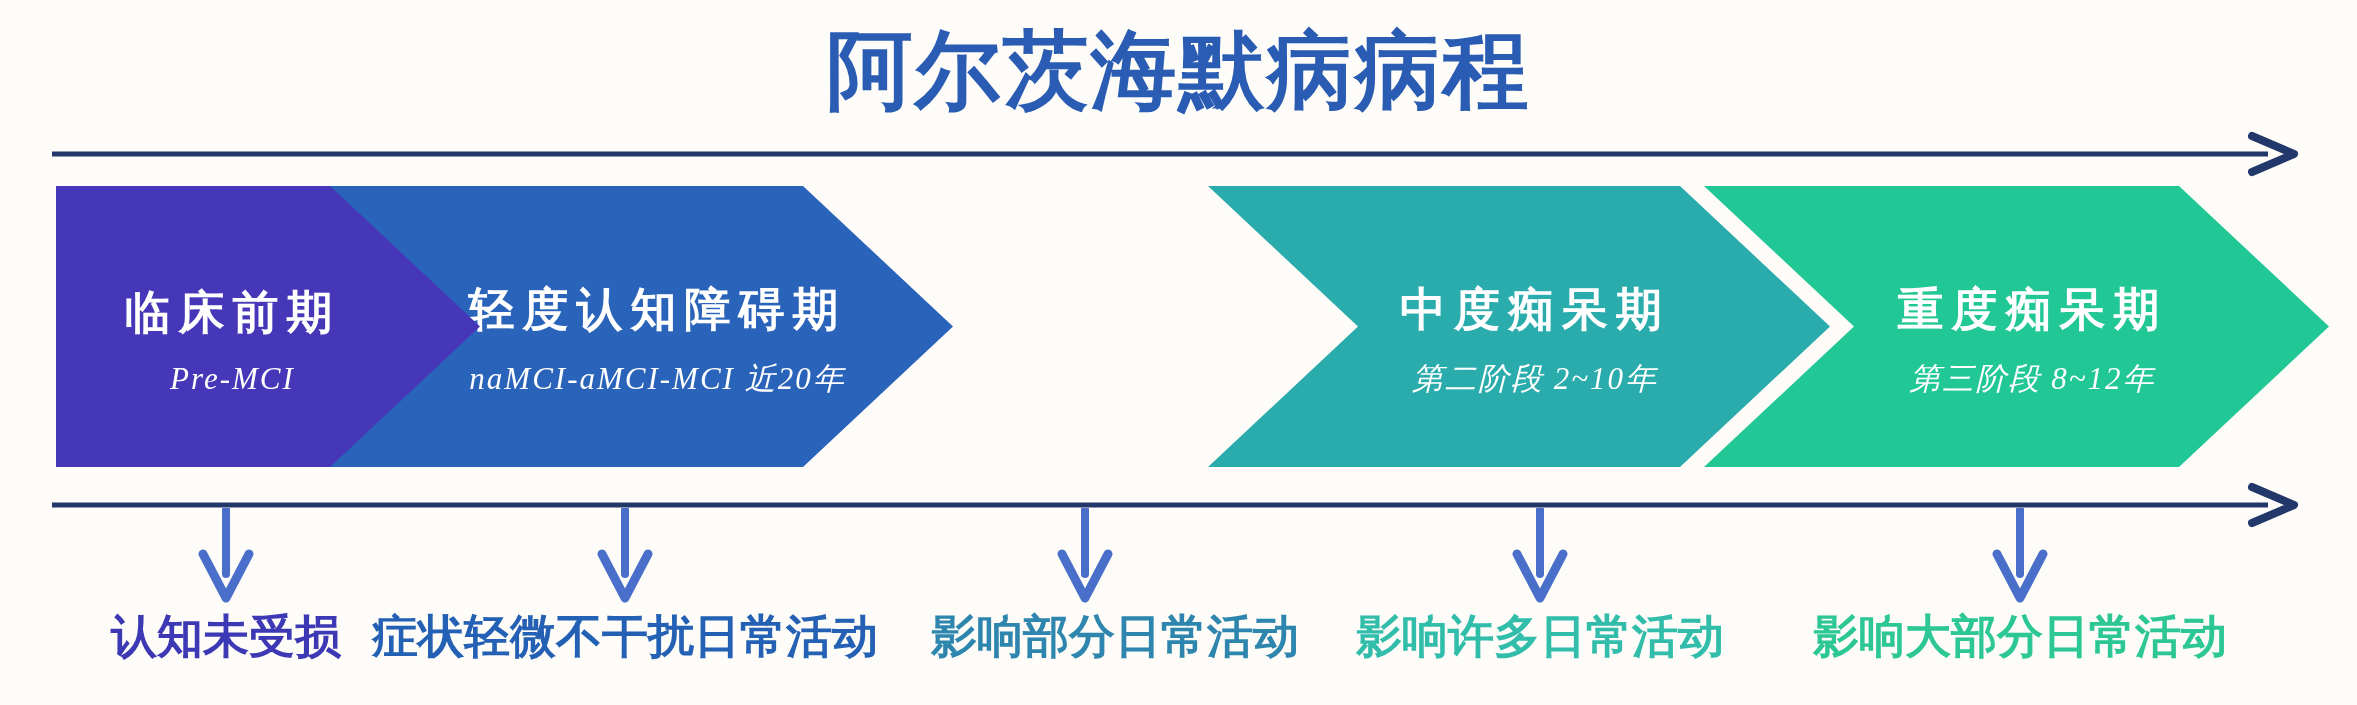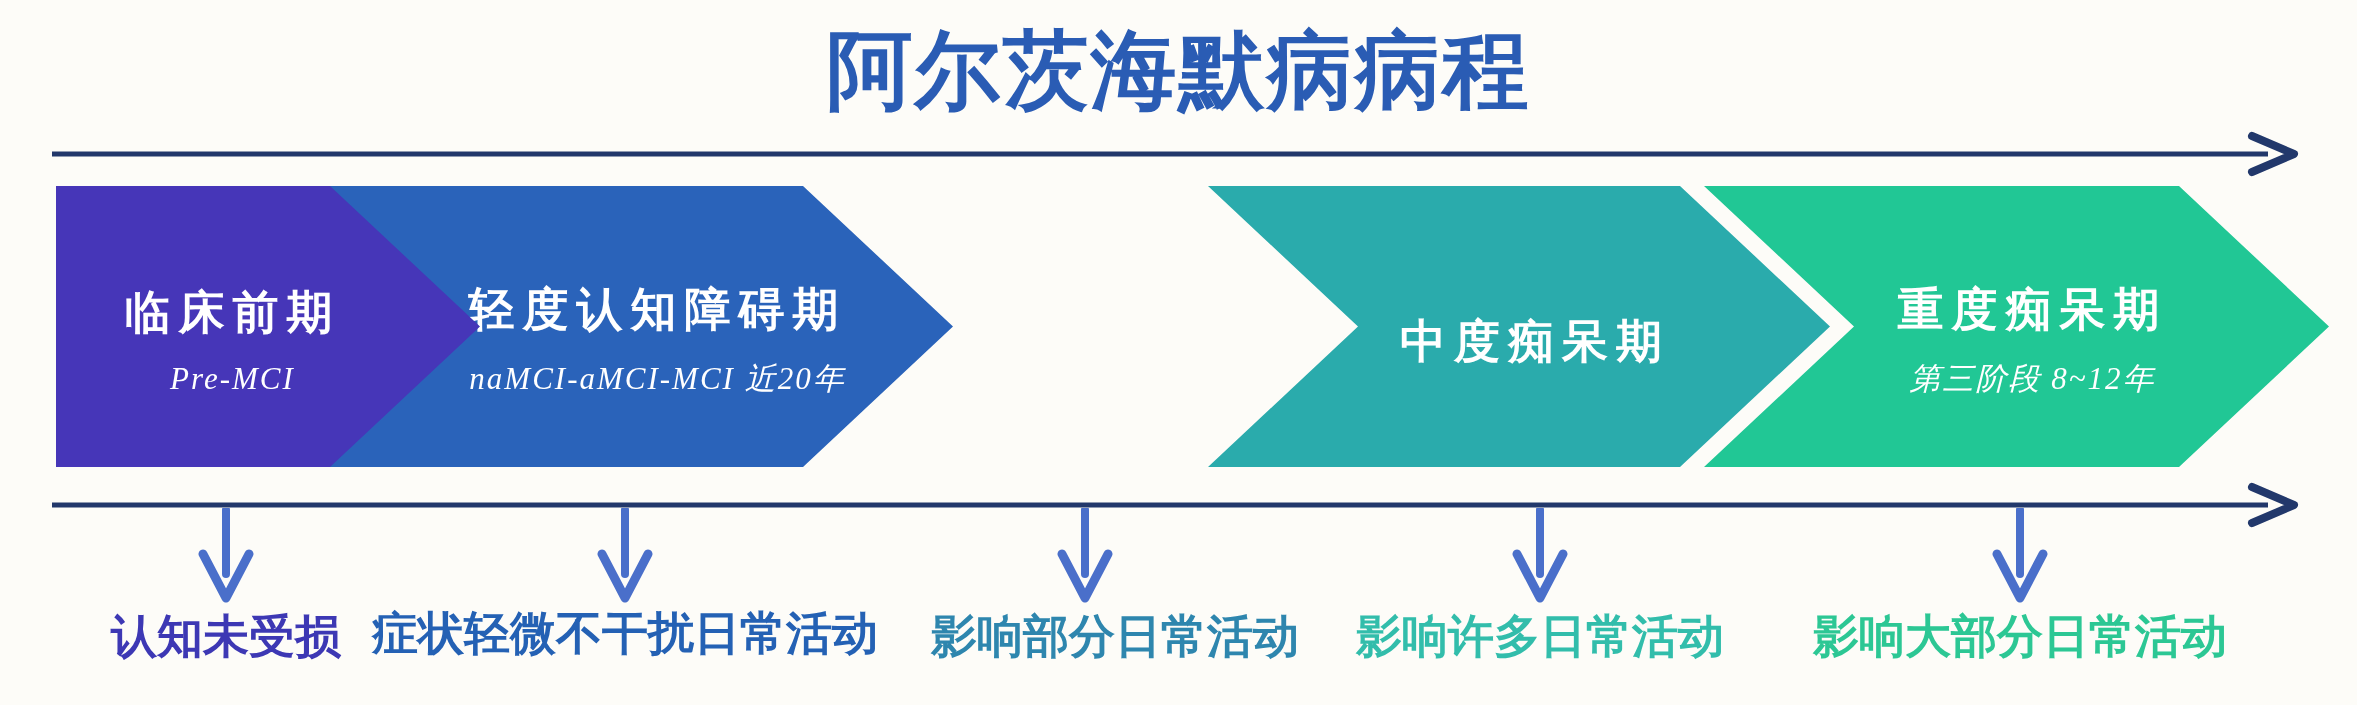--- a/index.html
+++ b/index.html
@@ -91,20 +91,21 @@
     <div class="inner">
       <div class="stage-name">轻度认知障碍期</div>
       <div class="stage-sub">naMCI-aMCI-MCI 近20年</div>
     </div>
   </div>
 
 
   <div class="chev notched chev4" style="background: rgb(42, 171, 172);">
     <div class="inner">
       <div class="stage-name">中度痴呆期</div>
+      <div class="stage-sub">第二阶段 2~10年</div>
     </div>
   </div>
 
   <div class="chev notched chev5" style="background: rgb(33, 199, 149);">
     <div class="inner">
       <div class="stage-name">重度痴呆期</div>
       <div class="stage-sub">第三阶段 8~12年</div>
     </div>
   </div>
 
@@ -128,18 +129,18 @@
   <svg class="down-arrow da4" viewBox="0 0 64 96" style="color: rgb(74, 111, 202);">
     <line x1="32" y1="2" x2="32" y2="66" stroke="currentColor" stroke-width="8" stroke-linecap="round"></line>
     <path d="M9 46 L32 90 M55 46 L32 90" fill="none" stroke="currentColor" stroke-width="9" stroke-linecap="round"></path>
   </svg>
   <svg class="down-arrow da5" viewBox="0 0 64 96" style="color: rgb(74, 111, 202);">
     <line x1="32" y1="2" x2="32" y2="66" stroke="currentColor" stroke-width="8" stroke-linecap="round"></line>
     <path d="M9 46 L32 90 M55 46 L32 90" fill="none" stroke="currentColor" stroke-width="9" stroke-linecap="round"></path>
   </svg>
 
   <div class="annotation an1" style="color: rgb(61, 56, 180);">认知未受损</div>
-  <div class="annotation an2" style="color: rgb(36, 97, 180); font-family: Liberation Mono, monospace;">症状轻微不干扰日常活动</div>
+  <div class="annotation an2" style="color: rgb(36, 97, 180);">症状轻微不干扰日常活动</div>
   <div class="annotation an3" style="color: rgb(46, 134, 174);">影响部分日常活动</div>
   <div class="annotation an5" style="color: rgb(44, 199, 148);">影响大部分日常活动</div>
   <div class="annotation an4" style="color: rgb(50, 189, 171);">影响许多日常活动</div>
 
 </div>
 
 </body></html>

